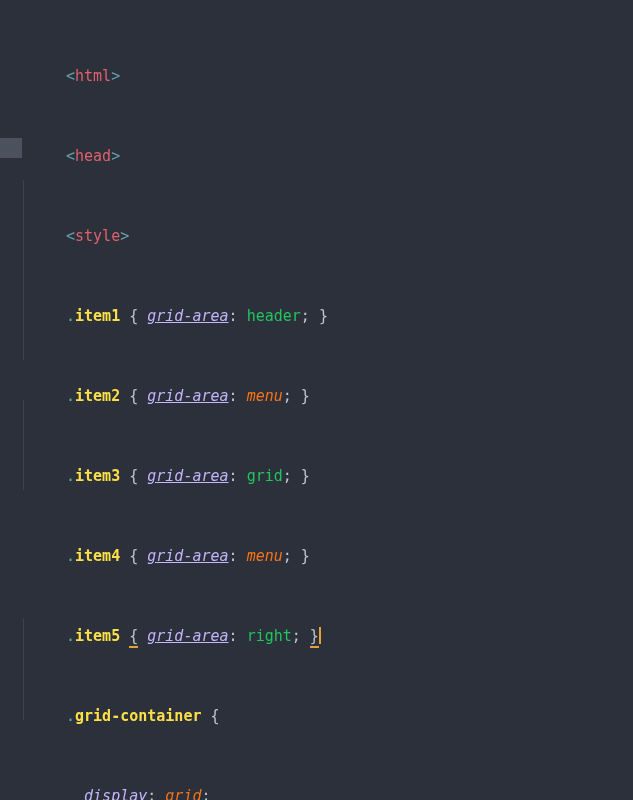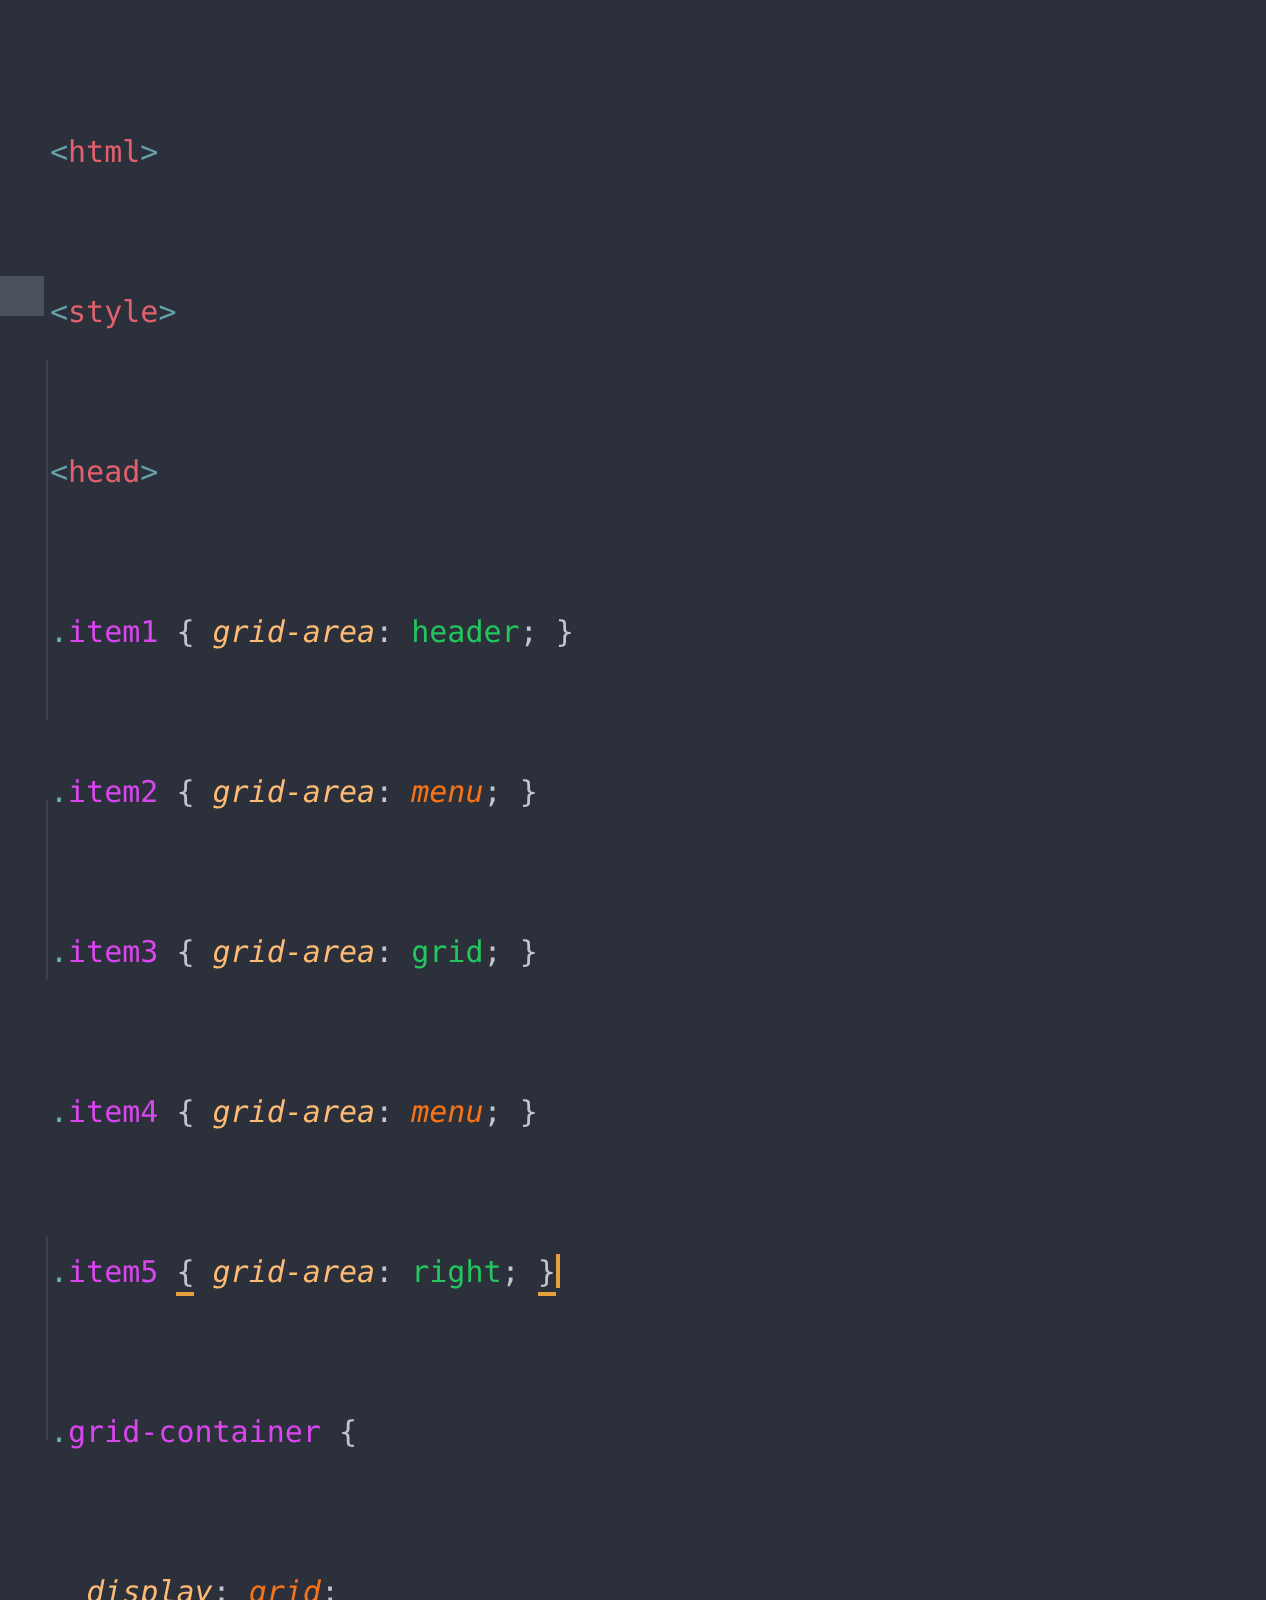--- a/index.html
+++ b/index.html
@@ -48,29 +48,30 @@
     font-size: 15px;
     line-height: 20px;
     letter-spacing: 0px;
     white-space: pre;
     color: #c0c5ce;
   }
   .line {
     height: 20px;
     padding-left: 25px;
     white-space: pre;
+    margin-left: 41px;
   }
 
   
   .pun      { color: #65a1a8; }   
   .tag      { color: #e0606e; }   
   .sel-dot  { color: #5fb3b3; }   
-  .sel      { color: #d946ef; }   
+  .sel      { color: #fde047; font-weight: bold; }   
   .brace    { color: #c0c5ce; }   
-  .prop     { color: #fdba74; font-style: italic; }  
+  .prop     { color: #c4b5fd; font-style: italic; text-decoration: underline; }  
   .val      { color: #f97316; font-style: italic; }  
   .val2     { color: #22c55e; }   
   .semi     { color: #c0c5ce; }
 
   
   .bmatch {
     border-bottom: 2px solid #e5a03c;
     padding-bottom: 1px;
   }
 
@@ -91,23 +92,23 @@
 
   <div class="gutter-marker"></div>
   <div class="indent-guide g1"></div>
   <div class="indent-guide g2"></div>
   <div class="indent-guide g3"></div>
 
   <div class="code">
 
     <div class="line"><span class="pun">&lt;</span><span class="tag">html</span><span class="pun">&gt;</span></div>
 
+    <div class="line"><span class="pun">&lt;</span><span class="tag">head</span><span class="pun">&gt;</span></div>
+
     <div class="line"><span class="pun">&lt;</span><span class="tag">style</span><span class="pun">&gt;</span></div>
-
-    <div class="line"><span class="pun">&lt;</span><span class="tag">head</span><span class="pun">&gt;</span></div>
 
     <div class="line"><span class="sel-dot">.</span><span class="sel">item1</span><span class="brace"> { </span><span class="prop">grid-area</span><span class="semi">: </span><span class="val2">header</span><span class="semi">; </span><span class="brace">}</span></div>
 
     <div class="line"><span class="sel-dot">.</span><span class="sel">item2</span><span class="brace"> { </span><span class="prop">grid-area</span><span class="semi">: </span><span class="val">menu</span><span class="semi">; </span><span class="brace">}</span></div>
 
     <div class="line"><span class="sel-dot">.</span><span class="sel">item3</span><span class="brace"> { </span><span class="prop">grid-area</span><span class="semi">: </span><span class="val2">grid</span><span class="semi">; </span><span class="brace">}</span></div>
 
     <div class="line"><span class="sel-dot">.</span><span class="sel">item4</span><span class="brace"> { </span><span class="prop">grid-area</span><span class="semi">: </span><span class="val">menu</span><span class="semi">; </span><span class="brace">}</span></div>
 
     <div class="line"><span class="sel-dot">.</span><span class="sel">item5</span><span class="brace"> </span><span class="brace bmatch">{</span><span class="brace"> </span><span class="prop">grid-area</span><span class="semi">: </span><span class="val2">right</span><span class="semi">; </span><span class="brace bmatch">}</span><span class="caret"></span></div>

